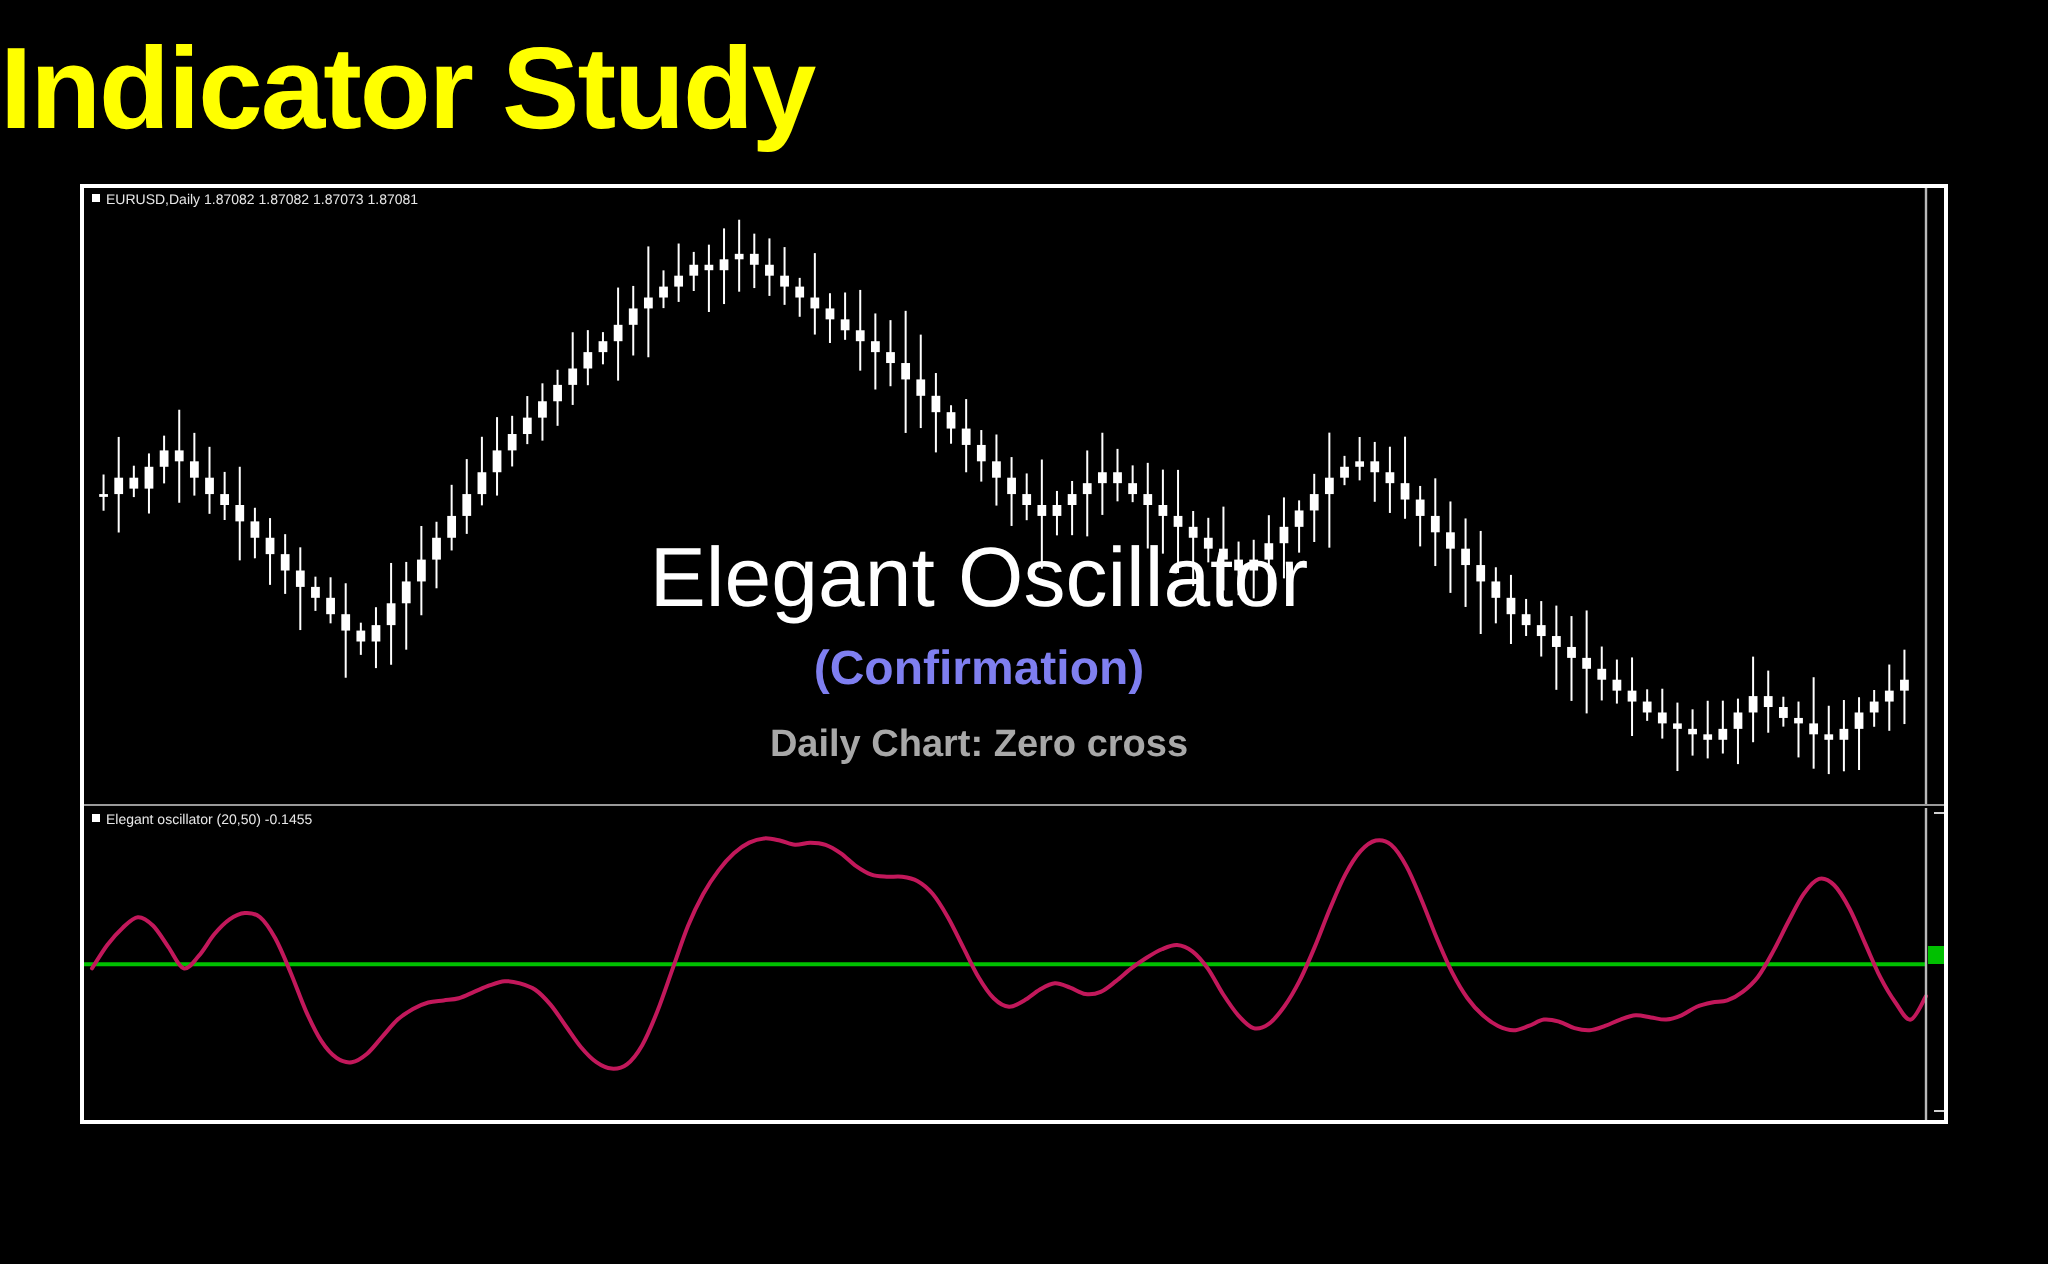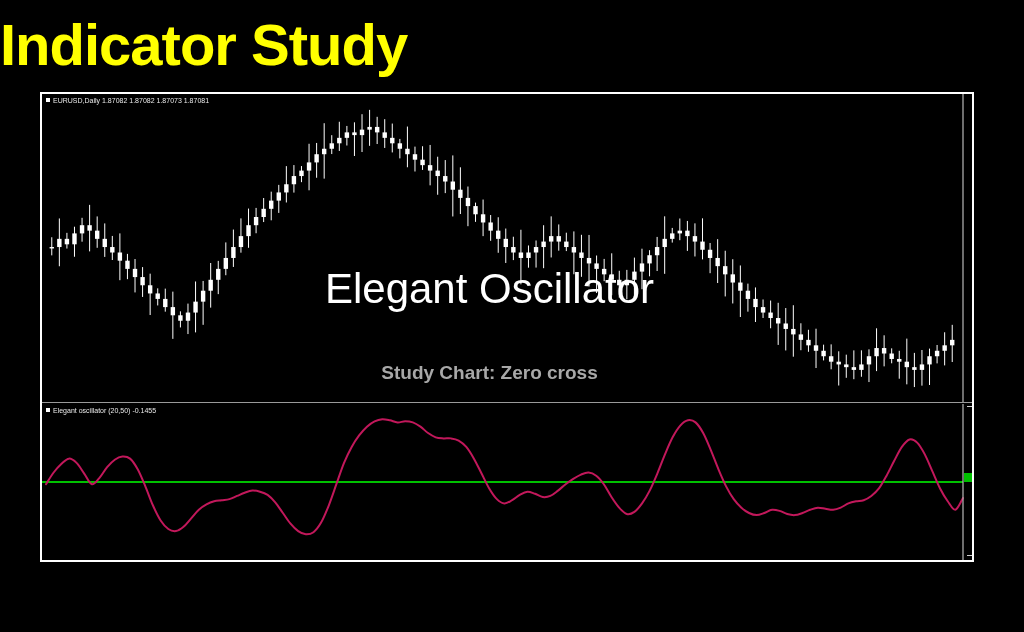--- a/index.html
+++ b/index.html
@@ -357,15 +357,16 @@
 
     <div class="scale-tick" style="right:0px;top:312px;"></div>
 
     <div class="zero-chip" style="right:-1px;top:379px;"></div>
 
     <div class="scale-tick" style="right:0px;top:461px;"></div>
 
   </div>
 
   <div class="overlay ov-main">Elegant Oscillator</div>
-  <div class="overlay ov-note">Study Chart: Zero cross</div>
+  <div class="overlay ov-sub">(Confirmation)</div>
+  <div class="overlay ov-note">Daily Chart: Zero cross</div>
 
 </div>
 
 </body></html>

